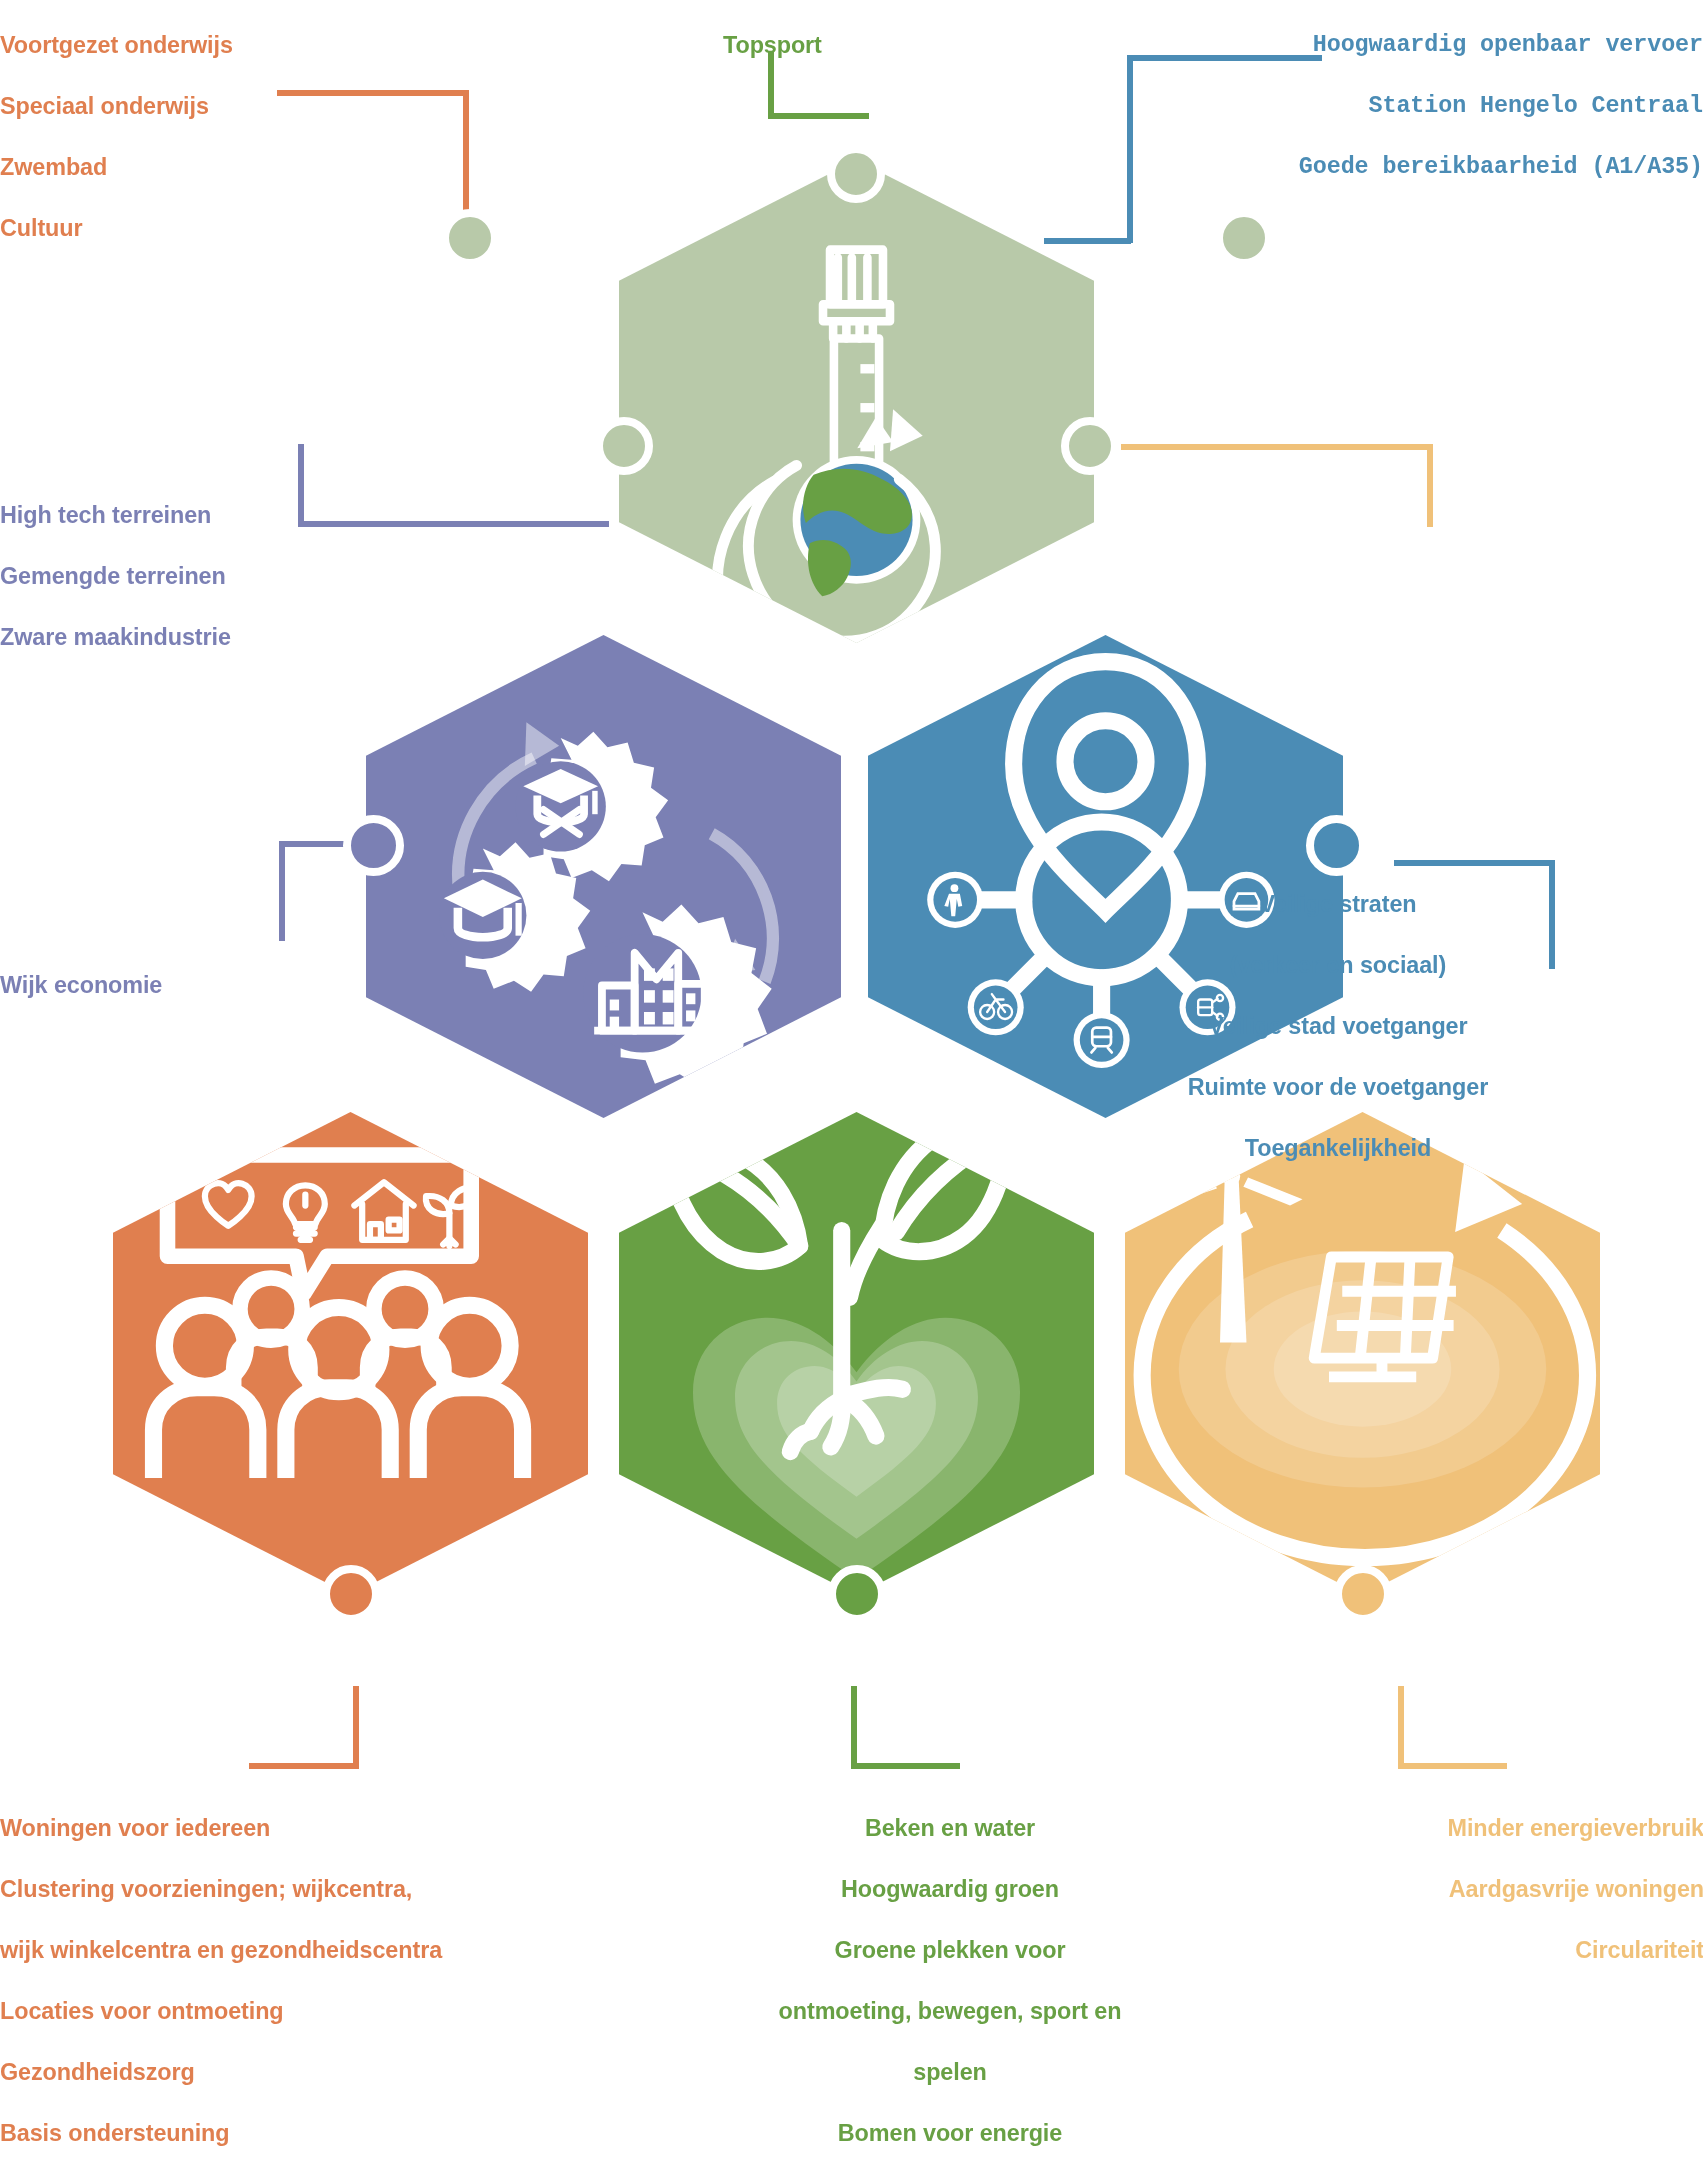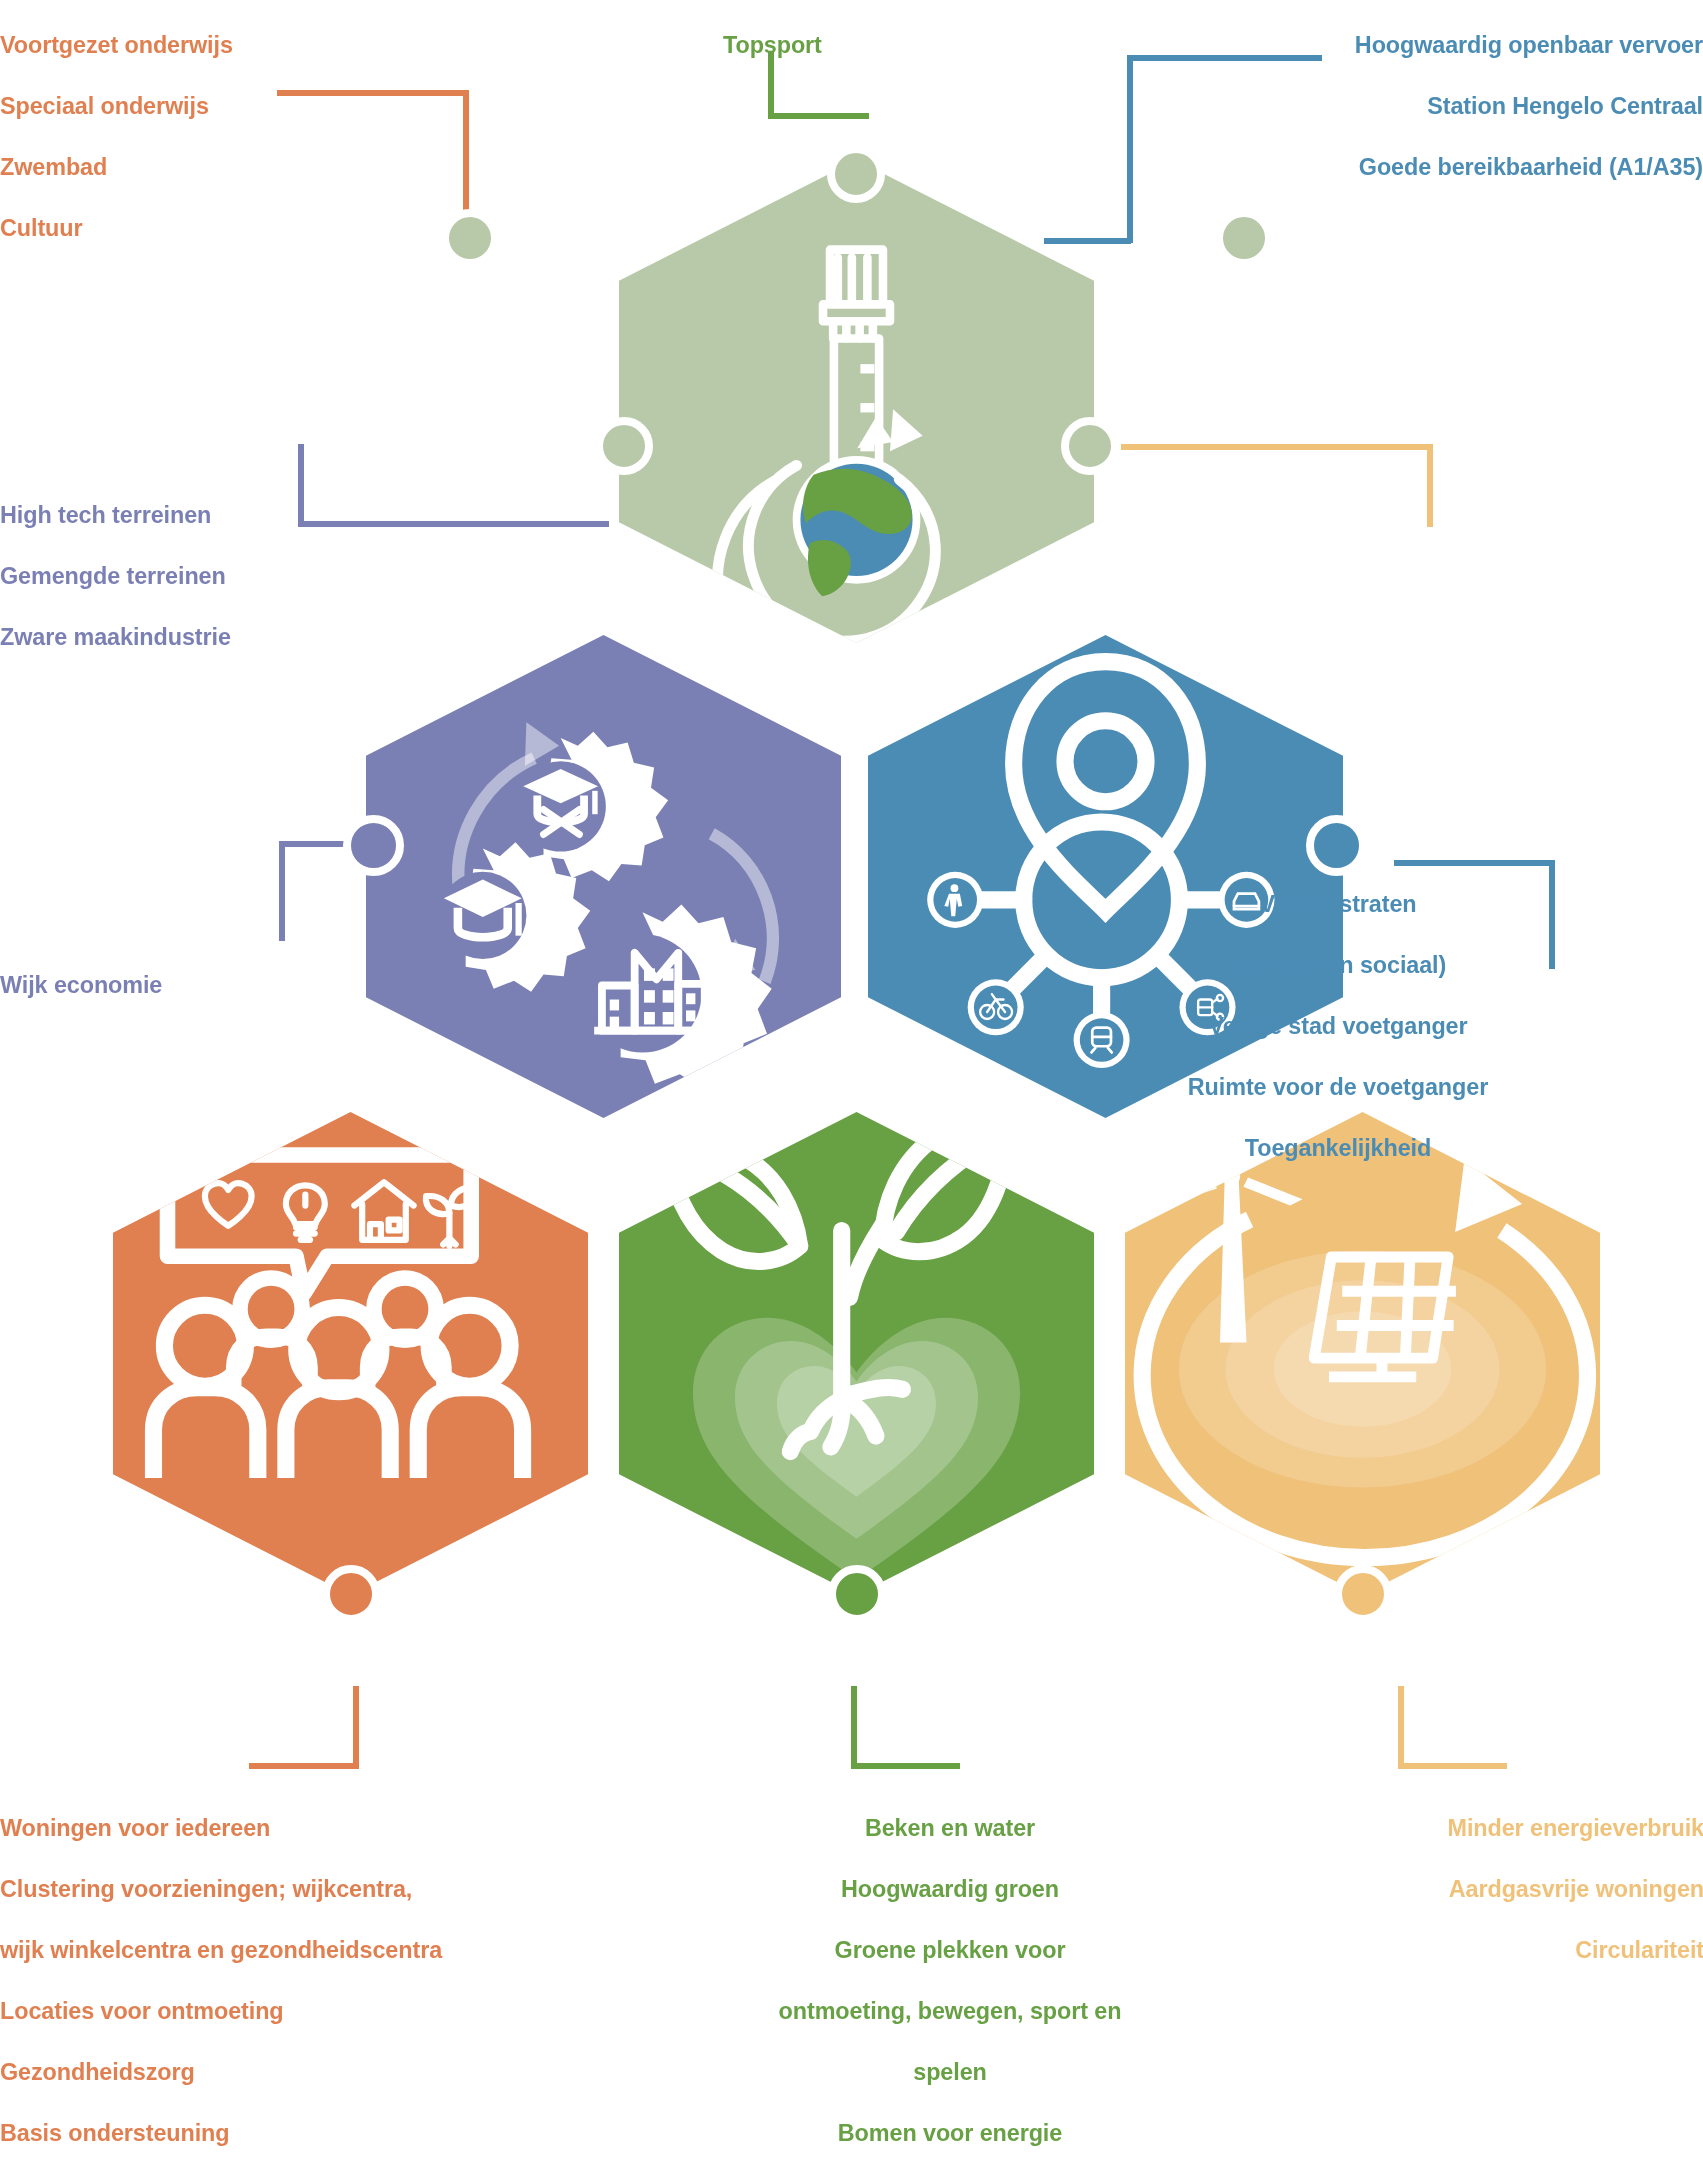--- a/index.html
+++ b/index.html
@@ -395,21 +395,21 @@
     <span class="line">Voortgezet onderwijs</span>
     <span class="line">Speciaal onderwijs</span>
     <span class="line">Zwembad</span>
     <span class="line">Cultuur</span>
   </div>
 
   <div class="label-block ta-left" style="left:723px; top:0px; width:234px; color:#68a044;">
     <span class="line">Topsport</span>
   </div>
 
-  <div class="label-block ta-right" style="left:895px; top:0px; width:808px; color:#4b8cb5;">
+  <div class="label-block ta-right" style="left:895px; top:0px; width:808px; color:#4b8cb5;font-family:Liberation Mono, monospace;">
     <span class="line">Hoogwaardig openbaar vervoer</span>
     <span class="line">Station Hengelo Centraal</span>
     <span class="line">Goede bereikbaarheid (A1/A35)</span>
   </div>
 
   <div class="label-block ta-left" style="left:0px; top:470px; width:311px; color:#7b80b4;">
     <span class="line">High tech terreinen</span>
     <span class="line">Gemengde terreinen</span>
     <span class="line">Zware maakindustrie</span>
   </div>

